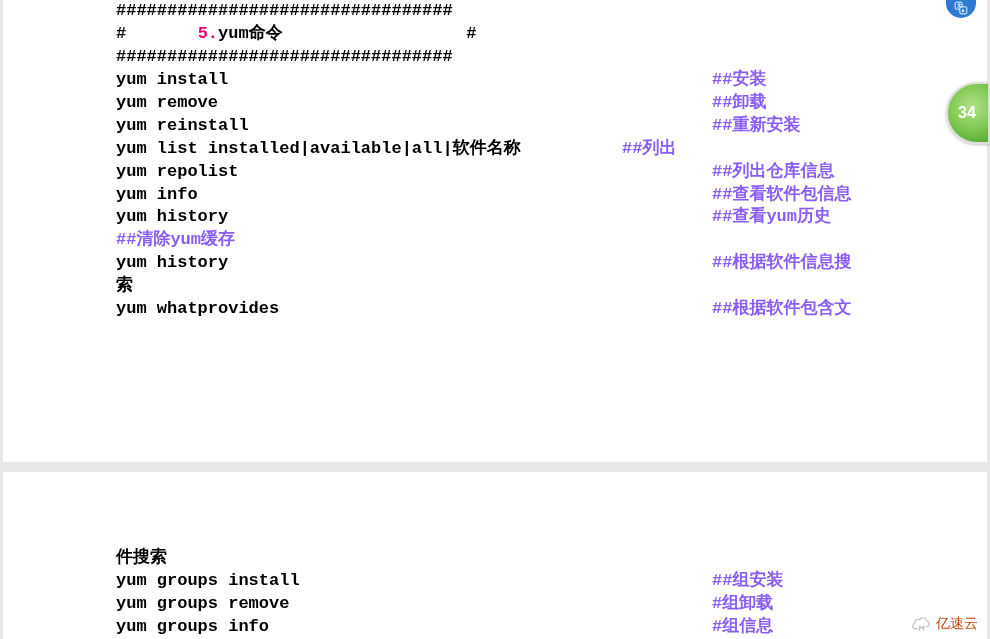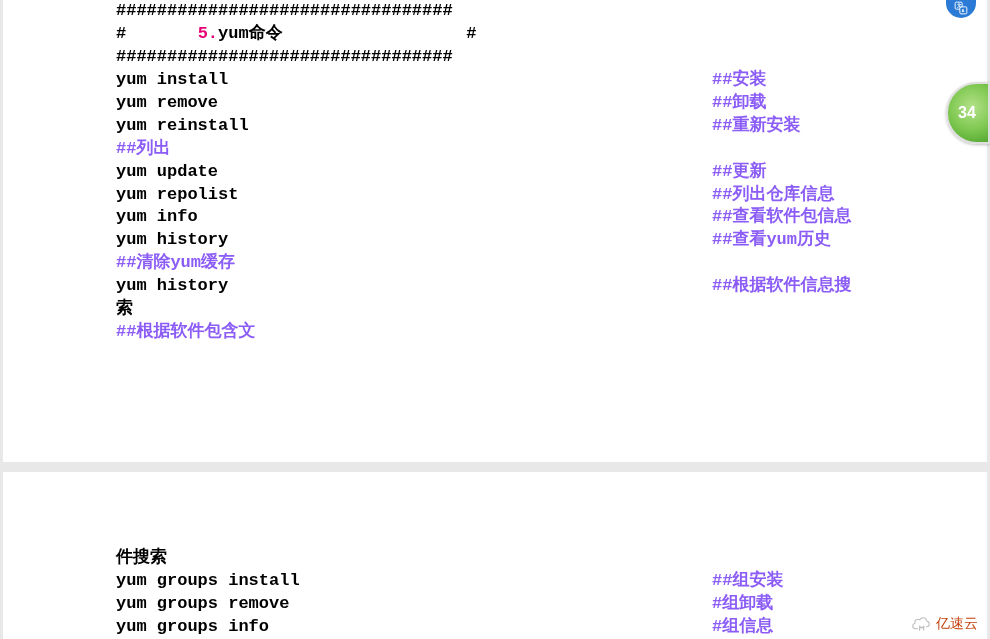--- a/index.html
+++ b/index.html
@@ -101,45 +101,42 @@
   <div class="row">
     <span class="left cmd">yum install</span><span class="cmt">##安装</span>
   </div>
   <div class="row">
     <span class="left cmd">yum remove</span><span class="cmt">##卸载</span>
   </div>
   <div class="row">
     <span class="left cmd">yum reinstall</span><span class="cmt">##重新安装</span>
   </div>
   <div class="row">
-    <span class="cmt">##列出</span>
-  </div>
-  <div class="row">
-    <span class="left cmd">yum update</span><span class="cmt">##更新</span>
+    <span class="left-s cmd">yum list installed|available|all|软件名称       </span><span class="cmt">##列出</span>
   </div>
   <div class="row">
     <span class="left cmd">yum repolist</span><span class="cmt">##列出仓库信息</span>
   </div>
   <div class="row">
     <span class="left cmd">yum info</span><span class="cmt">##查看软件包信息</span>
   </div>
   <div class="row">
     <span class="left cmd">yum history</span><span class="cmt">##查看yum历史</span>
   </div>
   <div class="row">
     <span class="cmt">##清除yum缓存</span>
   </div>
   <div class="row">
     <span class="left cmd">yum history</span><span class="cmt">##根据软件信息搜</span>
   </div>
   <div class="row">
     <span class="cmd">索</span>
   </div>
   <div class="row">
-    <span class="cmt">##根据软件包含文</span>
+    <span class="left cmd">yum whatprovides</span><span class="cmt">##根据软件包含文</span>
   </div>
 </div>
 
 <div class="panel panel-bottom">
   <div class="row">
     <span class="cmd">件搜索</span>
   </div>
   <div class="row">
     <span class="left cmd">yum groups install</span><span class="cmt">##组安装</span>
   </div>

